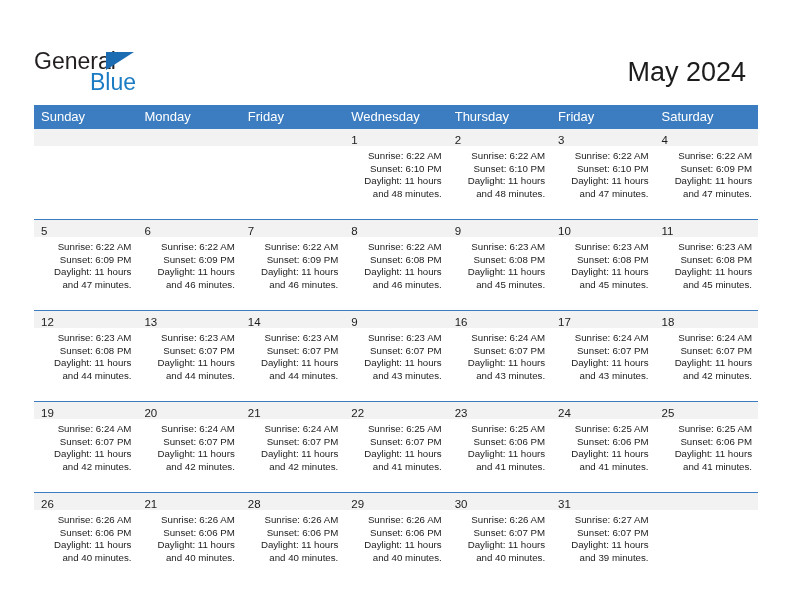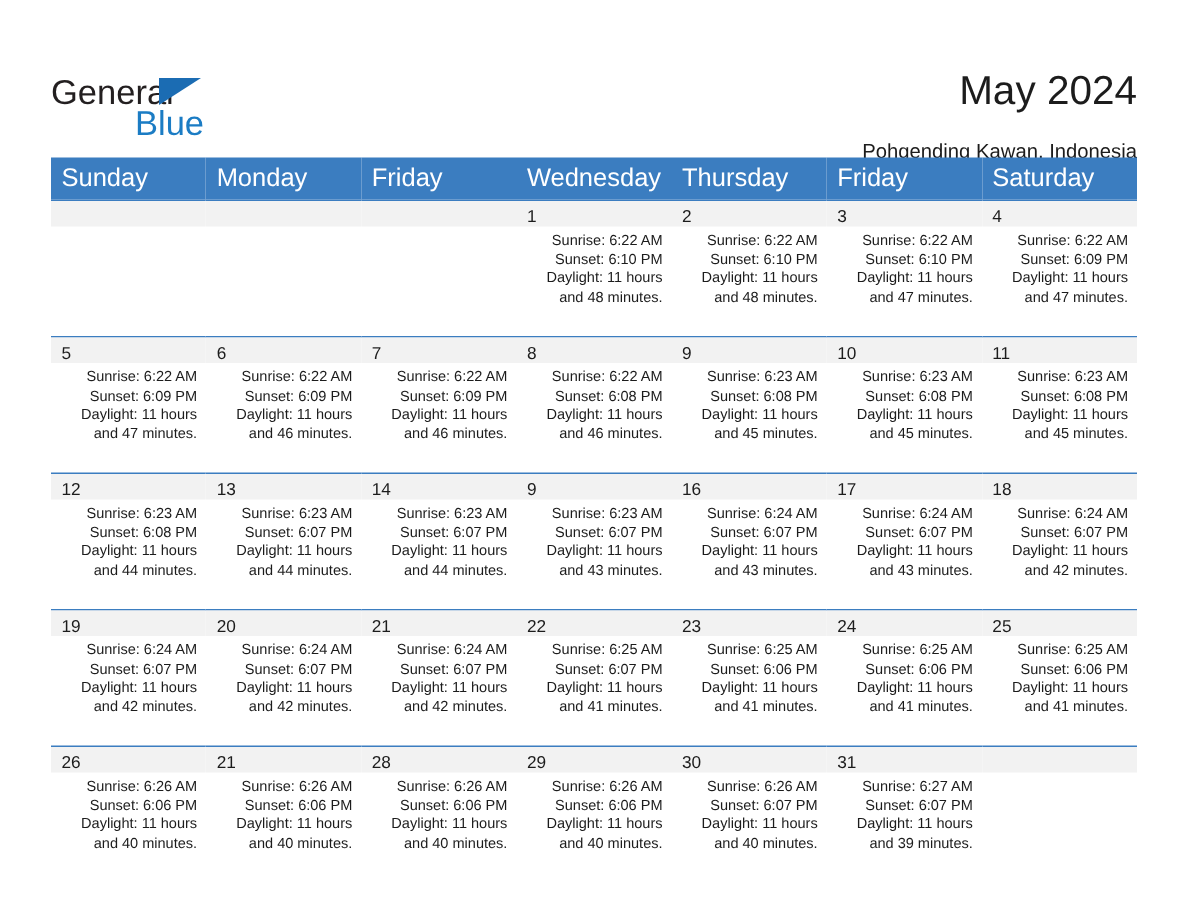--- a/index.html
+++ b/index.html
@@ -67,42 +67,42 @@
     position: absolute;
     right: 0;
     top: 0;
     text-align: right;
   }
   .cal-title {
     font-size: 27px;
     color: #1c1c1c;
     line-height: 32px;
     font-weight: normal;
-    margin: 0;
+    margin: 12px;
   }
   .cal-location {
     font-size: 13.5px;
     color: #1c1c1c;
     line-height: 18px;
     margin-top: 16px;
   }
 
   
   .calendar {
     position: absolute;
     left: 34px;
     top: 105px;
     width: 724px;
     border-collapse: collapse;
     table-layout: fixed;
   }
   .calendar th {
     background: #3b7dc0;
     color: #ffffff;
-    font-size: 17px;
+    font-size: 13px;
     font-weight: normal;
     text-align: left;
     padding: 4px 0 4px 7px;
     height: 13px;
     border: none;
   }
   .calendar td {
     vertical-align: top;
     padding: 0;
     border: none;

